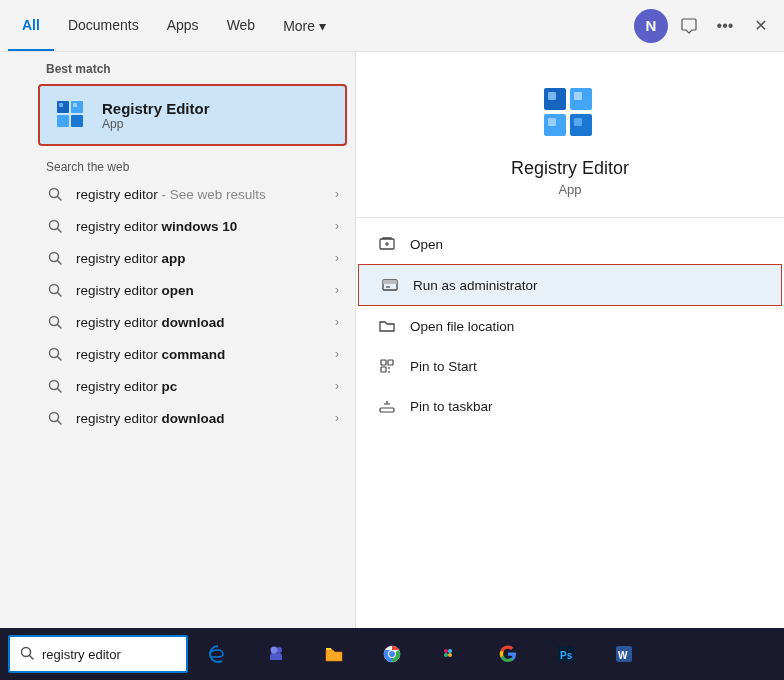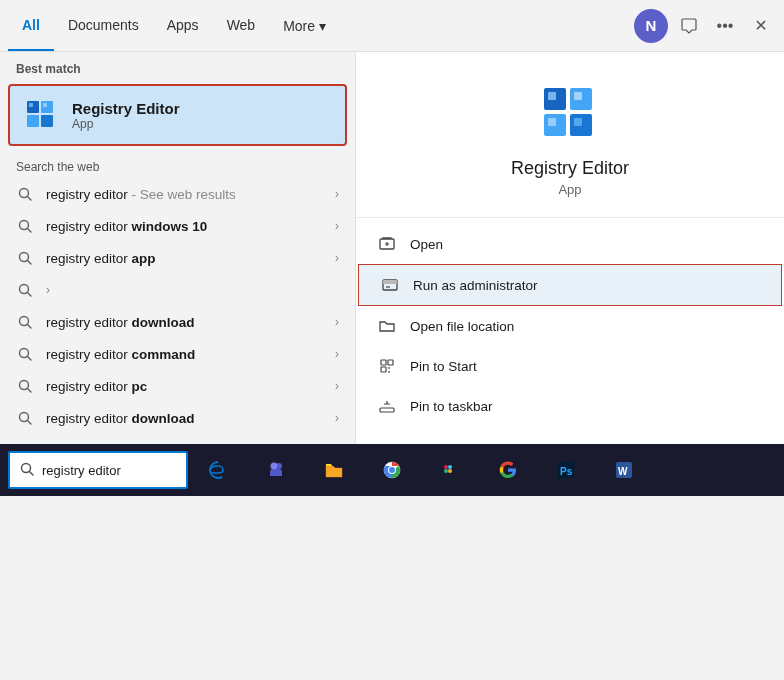--- a/index.html
+++ b/index.html
@@ -11,21 +11,21 @@
       overflow: hidden;
       position: relative;
     }
 
     
     .search-panel {
       position: absolute;
       top: 0;
       left: 0;
       width: 784px;
-      height: 496px;
+      height: 680px;
       background: #f3f3f3;
       display: flex;
       flex-direction: column;
     }
 
     
     .tab-bar {
       display: flex;
       align-items: center;
       height: 52px;
@@ -103,20 +103,21 @@
     }
 
     
     .left-panel {
       width: 355px;
       background: #f3f3f3;
       display: flex;
       flex-direction: column;
       flex-shrink: 0;
       overflow-y: auto;
+      padding-left: 30px;
     }
 
     .section-label {
       font-size: 12px;
       font-weight: 600;
       color: #555;
       padding: 10px 16px 4px;
       text-transform: none;
     }
 
@@ -407,20 +408,21 @@
           <span class="search-chevron">›</span>
         </div>
 
         <div class="search-item">
           <div class="search-icon">
             <svg width="14" height="14" viewBox="0 0 14 14" fill="none">
               <circle cx="6" cy="6" r="4.5" stroke="#666" stroke-width="1.5"></circle>
               <line x1="9.5" y1="9.5" x2="13" y2="13" stroke="#666" stroke-width="1.5" stroke-linecap="round"></line>
             </svg>
           </div>
+          <span class="search-item-text">registry editor <span class="bold">open</span></span>
           <span class="search-chevron">›</span>
         </div>
 
         <div class="search-item">
           <div class="search-icon">
             <svg width="14" height="14" viewBox="0 0 14 14" fill="none">
               <circle cx="6" cy="6" r="4.5" stroke="#666" stroke-width="1.5"></circle>
               <line x1="9.5" y1="9.5" x2="13" y2="13" stroke="#666" stroke-width="1.5" stroke-linecap="round"></line>
             </svg>
           </div>

